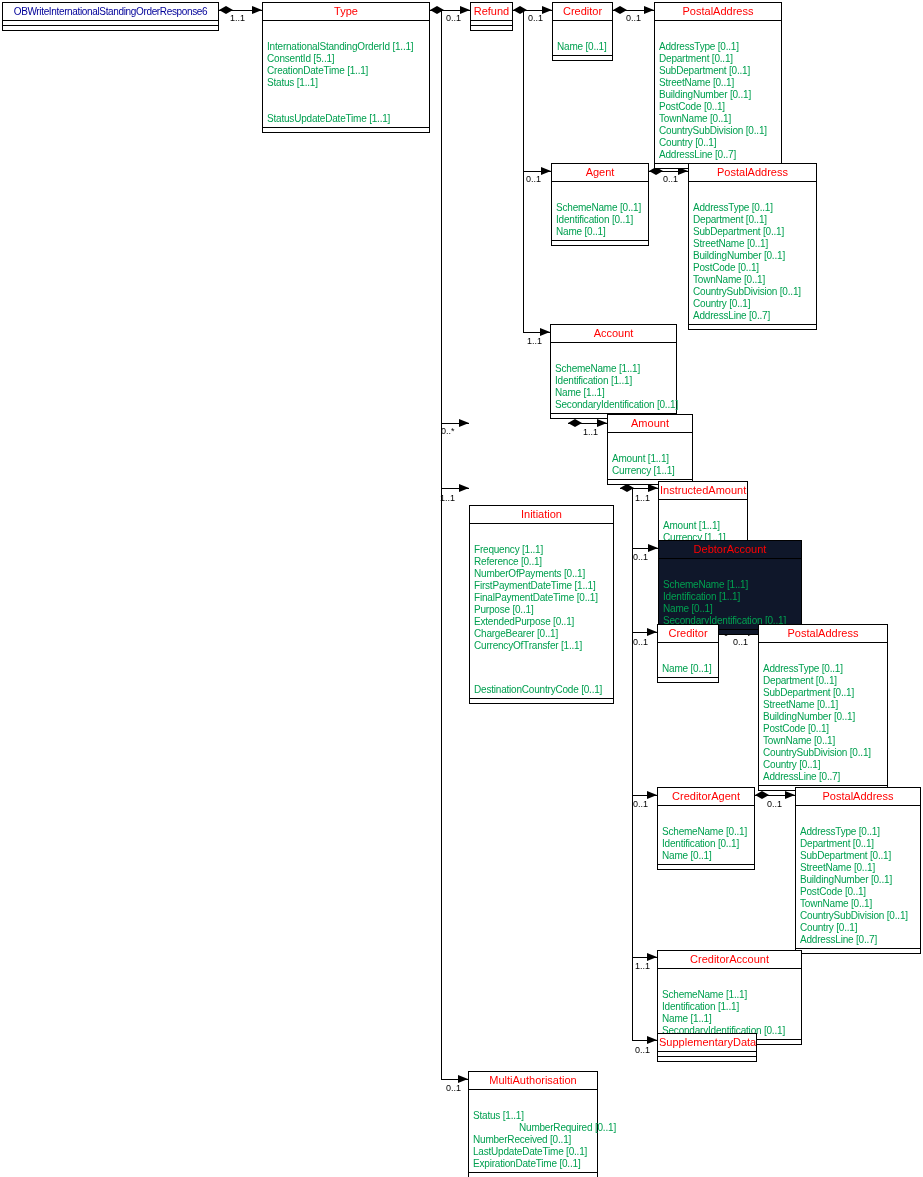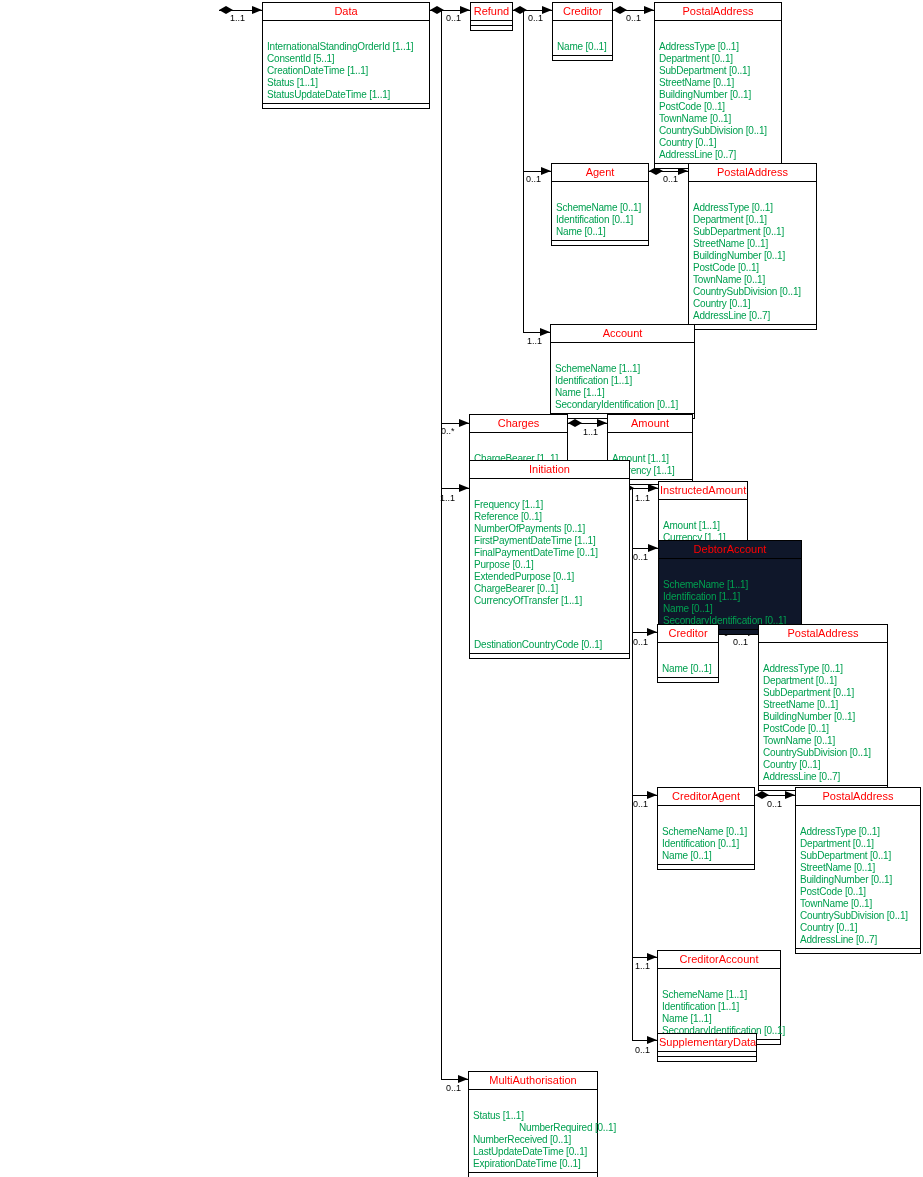--- a/index.html
+++ b/index.html
@@ -92,28 +92,33 @@
     <span class="mult-label" style="left: 663px; top: 174px; color: rgb(0, 0, 0);">0..1</span>
     <span class="mult-label" style="left: 583px; top: 427px; color: rgb(0, 0, 0);">1..1</span>
     <span class="mult-label" style="left: 635px; top: 493px; color: rgb(0, 0, 0);">1..1</span>
     <span class="mult-label" style="left: 633px; top: 552px; color: rgb(0, 0, 0);">0..1</span>
     <span class="mult-label" style="left: 633px; top: 637px; color: rgb(0, 0, 0);">0..1</span>
     <span class="mult-label" style="left: 633px; top: 799px; color: rgb(0, 0, 0);">0..1</span>
     <span class="mult-label" style="left: 635px; top: 961px; color: rgb(0, 0, 0);">1..1</span>
     <span class="mult-label" style="left: 635px; top: 1045px; color: rgb(0, 0, 0);">0..1</span>
     <span class="mult-label" style="left: 733px; top: 637px; color: rgb(0, 0, 0);">0..1</span>
     <span class="mult-label" style="left: 767px; top: 799px; color: rgb(0, 0, 0);">0..1</span>
+    <div class="class-box box-root" style="left: 2px; top: 2px; width: 217px; border-color: rgb(0, 0, 0); background: rgb(255, 255, 255);">
+      <div class="class-title" style="color: rgb(0, 0, 153);">OBWriteInternationalStandingOrderResponse6</div>
+      <div class="class-strip"></div>
+      <div class="class-strip"></div>
+    </div>
     <div class="class-box box-data" style="left: 262px; top: 2px; width: 168px; border-color: rgb(0, 0, 0); background: rgb(255, 255, 255);">
-      <div class="class-title" style="color: rgb(255, 0, 0);">Data</div>
+      <div class="class-title" style="color: rgb(255, 0, 0);">Type</div>
       <div class="class-fields">
         <div class="class-field" style="color: rgb(0, 160, 80);">InternationalStandingOrderId [1..1]</div>
         <div class="class-field" style="color: rgb(0, 160, 80);">ConsentId [5..1]</div>
         <div class="class-field" style="color: rgb(0, 160, 80);">CreationDateTime [1..1]</div>
         <div class="class-field" style="color: rgb(0, 160, 80);">Status [1..1]</div>
-        <div class="class-field" style="color: rgb(0, 160, 80);">StatusUpdateDateTime [1..1]</div>
+        <div class="class-field" style="color: rgb(0, 160, 80); margin-top: 24px;">StatusUpdateDateTime [1..1]</div>
       </div>
       <div class="class-strip"></div>
     </div>
     <div class="class-box box-refund" style="left: 470px; top: 2px; width: 43px; border-color: rgb(0, 0, 0); background: rgb(255, 255, 255);">
       <div class="class-title" style="color: rgb(255, 0, 0);">Refund</div>
       <div class="class-strip"></div>
       <div class="class-strip"></div>
     </div>
     <div class="class-box box-creditor-1" style="left: 552px; top: 2px; width: 61px; border-color: rgb(0, 0, 0); background: rgb(255, 255, 255);">
       <div class="class-title" style="color: rgb(255, 0, 0);">Creditor</div>
@@ -156,47 +161,39 @@
         <div class="class-field" style="color: rgb(0, 160, 80);">StreetName [0..1]</div>
         <div class="class-field" style="color: rgb(0, 160, 80);">BuildingNumber [0..1]</div>
         <div class="class-field" style="color: rgb(0, 160, 80);">PostCode [0..1]</div>
         <div class="class-field" style="color: rgb(0, 160, 80);">TownName [0..1]</div>
         <div class="class-field" style="color: rgb(0, 160, 80);">CountrySubDivision [0..1]</div>
         <div class="class-field" style="color: rgb(0, 160, 80);">Country [0..1]</div>
         <div class="class-field" style="color: rgb(0, 160, 80);">AddressLine [0..7]</div>
       </div>
       <div class="class-strip"></div>
     </div>
-    <div class="class-box box-account" style="left: 550px; top: 324px; width: 145px; border-color: rgb(0, 0, 0); background: rgb(255, 255, 255);">
+    <div class="class-box box-account" style="left: 550px; top: 324px; width: 127px; border-color: rgb(0, 0, 0); background: rgb(255, 255, 255);">
       <div class="class-title" style="color: rgb(255, 0, 0);">Account</div>
       <div class="class-fields">
         <div class="class-field" style="color: rgb(0, 160, 80);">SchemeName [1..1]</div>
         <div class="class-field" style="color: rgb(0, 160, 80);">Identification [1..1]</div>
         <div class="class-field" style="color: rgb(0, 160, 80);">Name [1..1]</div>
         <div class="class-field" style="color: rgb(0, 160, 80);">SecondaryIdentification [0..1]</div>
       </div>
       <div class="class-strip"></div>
     </div>
-    <div class="class-box box-charges" style="left: 469px; top: 414px; width: 99px; border-color: rgb(0, 0, 0); background: rgb(255, 255, 255);">
-      <div class="class-title" style="color: rgb(255, 0, 0);">Charges</div>
-      <div class="class-fields">
-        <div class="class-field" style="color: rgb(0, 160, 80);">ChargeBearer [1..1]</div>
-        <div class="class-field" style="color: rgb(0, 160, 80);">Type [1..1]</div>
-      </div>
-      <div class="class-strip"></div>
-    </div>
     <div class="class-box box-amount" style="left: 607px; top: 414px; width: 86px; border-color: rgb(0, 0, 0); background: rgb(255, 255, 255);">
       <div class="class-title" style="color: rgb(255, 0, 0);">Amount</div>
       <div class="class-fields">
         <div class="class-field" style="color: rgb(0, 160, 80);">Amount [1..1]</div>
         <div class="class-field" style="color: rgb(0, 160, 80);">Currency [1..1]</div>
       </div>
       <div class="class-strip"></div>
     </div>
-    <div class="class-box box-initiation" style="left: 469px; top: 460px; width: 161px; border-color: rgb(0, 0, 0); background: rgb(255, 255, 255);">
+    <div class="class-box box-initiation" style="left: 469px; top: 505px; width: 145px; border-color: rgb(0, 0, 0); background: rgb(255, 255, 255);">
       <div class="class-title" style="color: rgb(255, 0, 0);">Initiation</div>
       <div class="class-fields">
         <div class="class-field" style="color: rgb(0, 160, 80);">Frequency [1..1]</div>
         <div class="class-field" style="color: rgb(0, 160, 80);">Reference [0..1]</div>
         <div class="class-field" style="color: rgb(0, 160, 80);">NumberOfPayments [0..1]</div>
         <div class="class-field" style="color: rgb(0, 160, 80);">FirstPaymentDateTime [1..1]</div>
         <div class="class-field" style="color: rgb(0, 160, 80);">FinalPaymentDateTime [0..1]</div>
         <div class="class-field" style="color: rgb(0, 160, 80);">Purpose [0..1]</div>
         <div class="class-field" style="color: rgb(0, 160, 80);">ExtendedPurpose [0..1]</div>
         <div class="class-field" style="color: rgb(0, 160, 80);">ChargeBearer [0..1]</div>
@@ -264,21 +261,21 @@
         <div class="class-field" style="color: rgb(0, 160, 80);">StreetName [0..1]</div>
         <div class="class-field" style="color: rgb(0, 160, 80);">BuildingNumber [0..1]</div>
         <div class="class-field" style="color: rgb(0, 160, 80);">PostCode [0..1]</div>
         <div class="class-field" style="color: rgb(0, 160, 80);">TownName [0..1]</div>
         <div class="class-field" style="color: rgb(0, 160, 80);">CountrySubDivision [0..1]</div>
         <div class="class-field" style="color: rgb(0, 160, 80);">Country [0..1]</div>
         <div class="class-field" style="color: rgb(0, 160, 80);">AddressLine [0..7]</div>
       </div>
       <div class="class-strip"></div>
     </div>
-    <div class="class-box box-creditor-account" style="left: 657px; top: 950px; width: 124px; border-color: rgb(0, 0, 0); background: rgb(255, 255, 255);">
+    <div class="class-box box-creditor-account" style="left: 657px; top: 950px; width: 145px; border-color: rgb(0, 0, 0); background: rgb(255, 255, 255);">
       <div class="class-title" style="color: rgb(255, 0, 0);">CreditorAccount</div>
       <div class="class-fields">
         <div class="class-field" style="color: rgb(0, 160, 80);">SchemeName [1..1]</div>
         <div class="class-field" style="color: rgb(0, 160, 80);">Identification [1..1]</div>
         <div class="class-field" style="color: rgb(0, 160, 80);">Name [1..1]</div>
         <div class="class-field" style="color: rgb(0, 160, 80);">SecondaryIdentification [0..1]</div>
       </div>
       <div class="class-strip"></div>
     </div>
     <div class="class-box box-supplementary-data" style="left: 657px; top: 1033px; width: 100px; border-color: rgb(0, 0, 0); background: rgb(255, 255, 255);">

